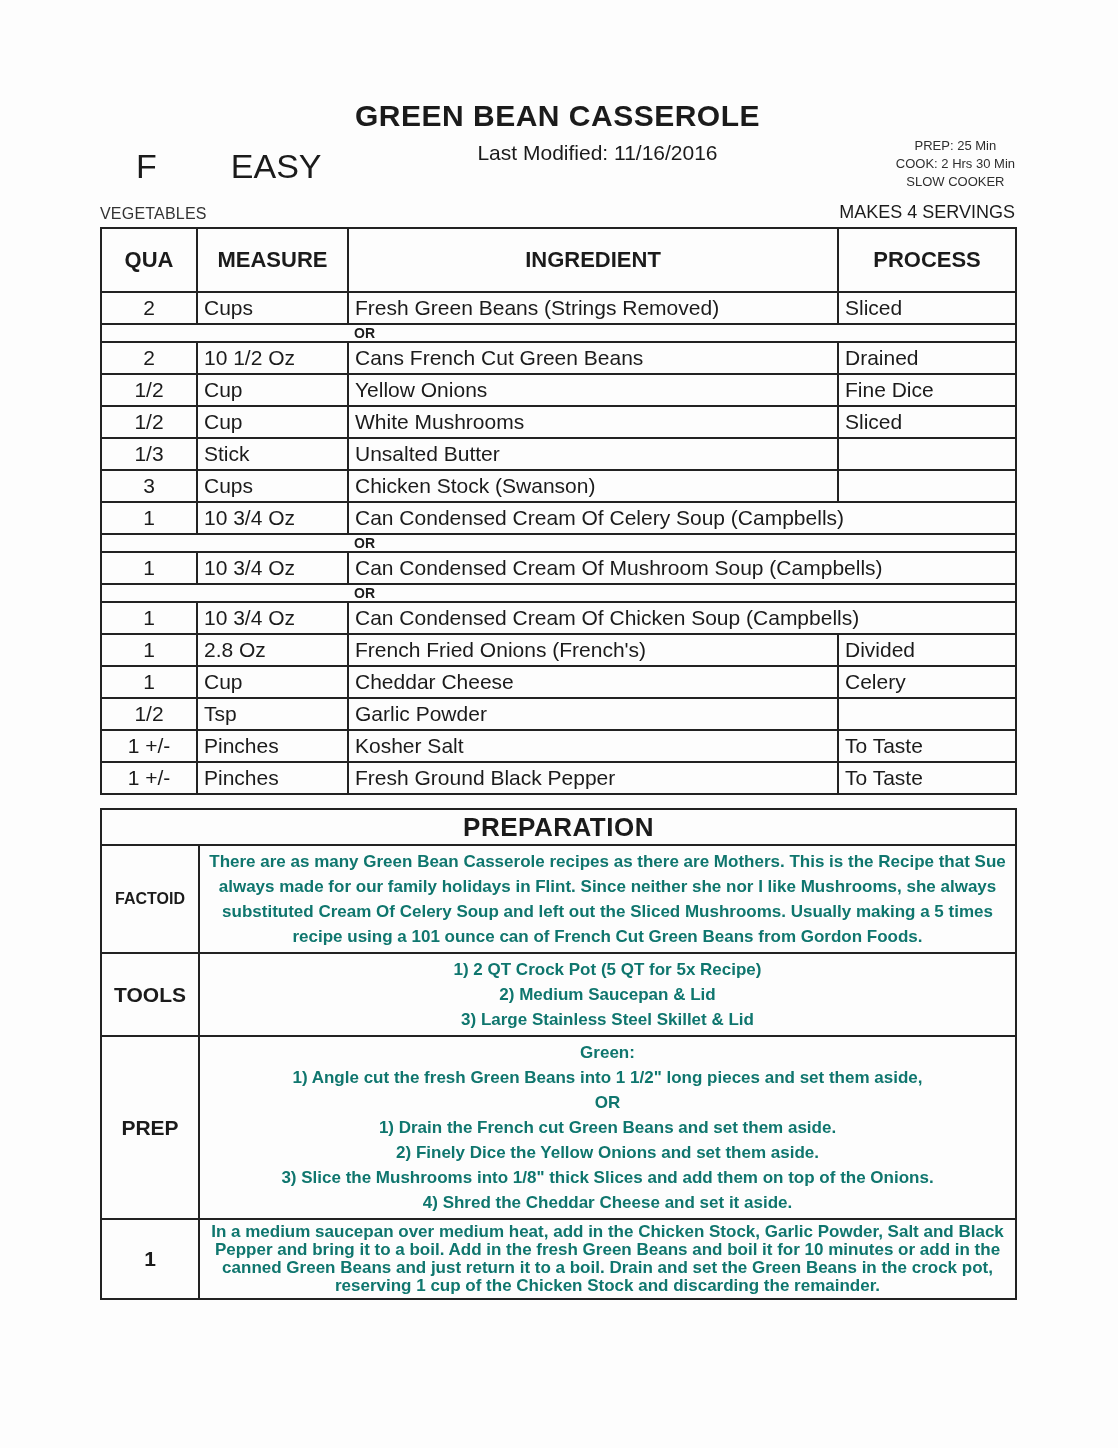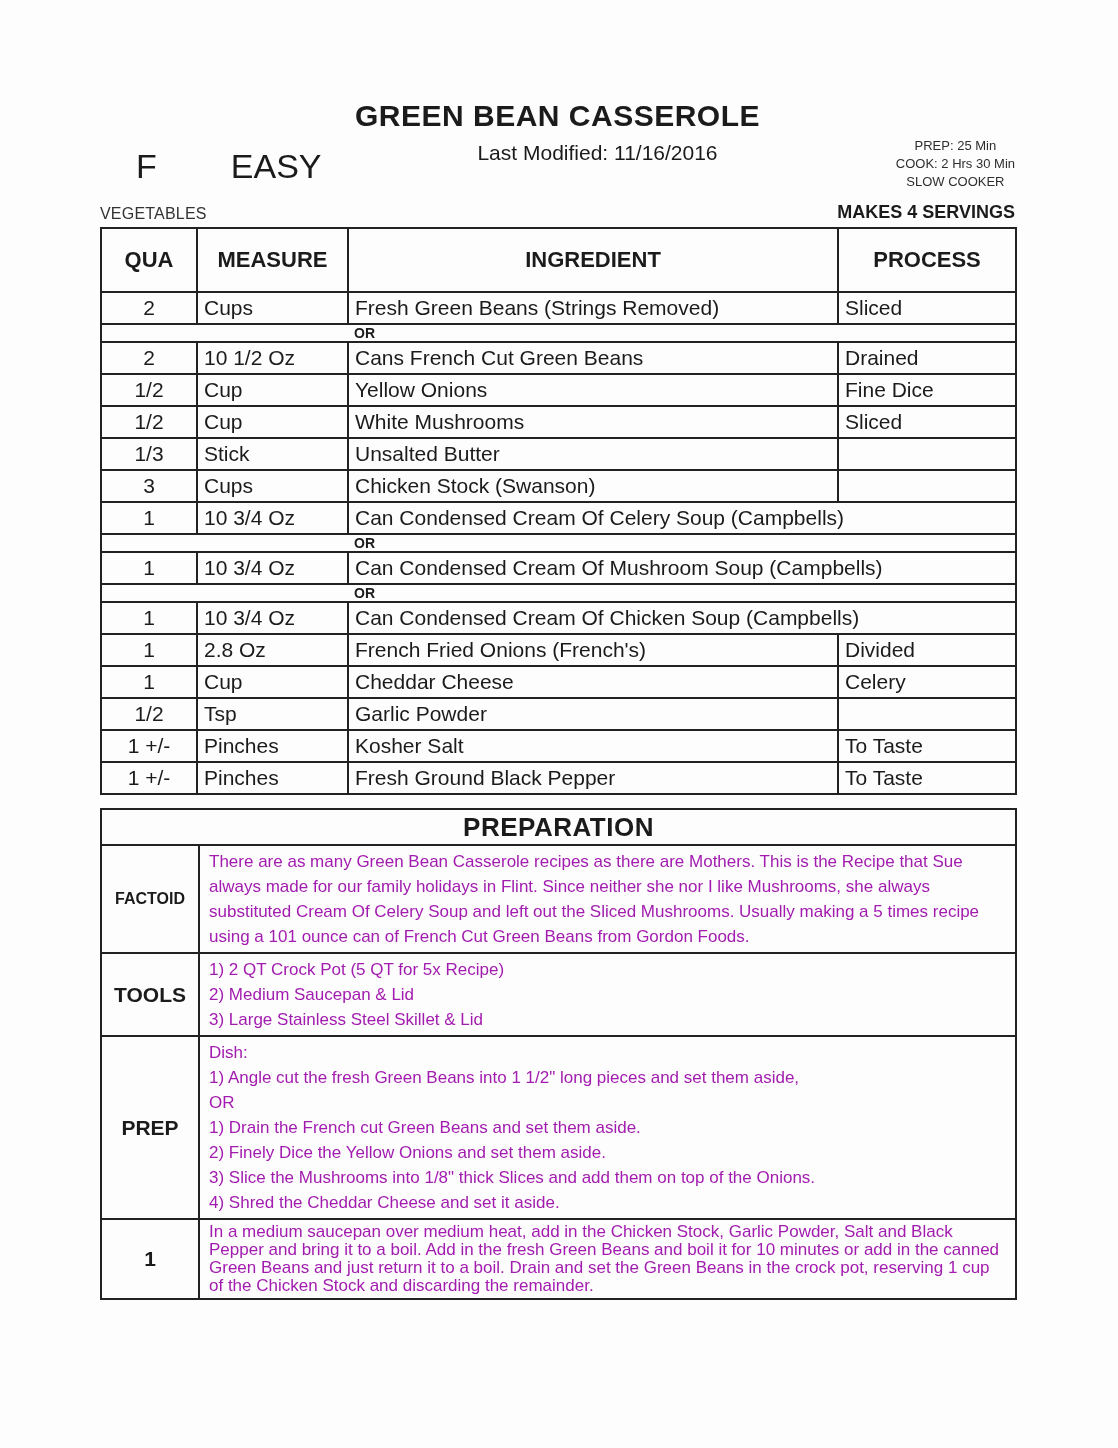--- a/index.html
+++ b/index.html
@@ -34,21 +34,21 @@
   .times-block {
     position: absolute; right: 0; top: 4px;
     text-align: center; font-size: 13px; line-height: 18px;
     color: #2e2e2e;
   }
   .header-bottom {
     display: flex; justify-content: space-between; align-items: flex-end;
     height: 26px; margin-bottom: 4px;
   }
   .category { font-size: 16px; color: #333; letter-spacing: 0.2px; }
-  .servings { font-size: 18px; font-weight: 700; }
+  .servings { font-size: 18px; font-weight: 400; }
 
   
   table { border-collapse: collapse; width: 915px; table-layout: fixed; }
   td, th { border: 2px solid #222; overflow: hidden; }
 
   
   .w-qua { width: 96px; }
   .w-measure { width: 151px; }
   .w-ingredient { width: 490px; }
   .w-process { width: 178px; }
@@ -75,23 +75,24 @@
     height: 32px; text-align: center;
     font-size: 26px; font-weight: 700; letter-spacing: 0.5px;
   }
   .prep-table td.label {
     text-align: center; vertical-align: middle;
     font-weight: 700; font-size: 21px; padding: 0 0;
   }
   .prep-table td.label-sm { font-size: 16px; }
   .prep-table td.body {
     vertical-align: middle;
-    font-size: 17px; font-weight: 400; line-height: 25px;
+    font-size: 17px; font-weight: 700; line-height: 25px;
     padding: 3px 9px;
-    color: #a21caf;
+    color: #0f766e;
+    text-align: center;
   }
   .factoid-row td.body { line-height: 25px; }
   .step-row td.body { line-height: 18px; border-radius: 19px; }
 </style>
 </head>
 <body>
 
 <div class="content">
 
   <div class="title">GREEN BEAN CASSEROLE</div>
@@ -239,21 +240,21 @@
       <td class="label">TOOLS</td>
       <td class="body">
         <div>1) 2 QT Crock Pot (5 QT for 5x Recipe)</div>
         <div>2) Medium Saucepan &amp; Lid</div>
         <div>3) Large Stainless Steel Skillet &amp; Lid</div>
       </td>
     </tr>
     <tr class="prep-row">
       <td class="label">PREP</td>
       <td class="body">
-        <div>Dish:</div>
+        <div>Green:</div>
         <div>1) Angle cut the fresh Green Beans into 1 1/2" long pieces and set them aside,</div>
         <div>OR</div>
         <div>1) Drain the French cut Green Beans and set them aside.</div>
         <div>2) Finely Dice the Yellow Onions and set them aside.</div>
         <div>3) Slice the Mushrooms into 1/8" thick Slices and add them on top of the Onions.</div>
         <div>4) Shred the Cheddar Cheese and set it aside.</div>
       </td>
     </tr>
     <tr class="step-row">
       <td class="label">1</td>

